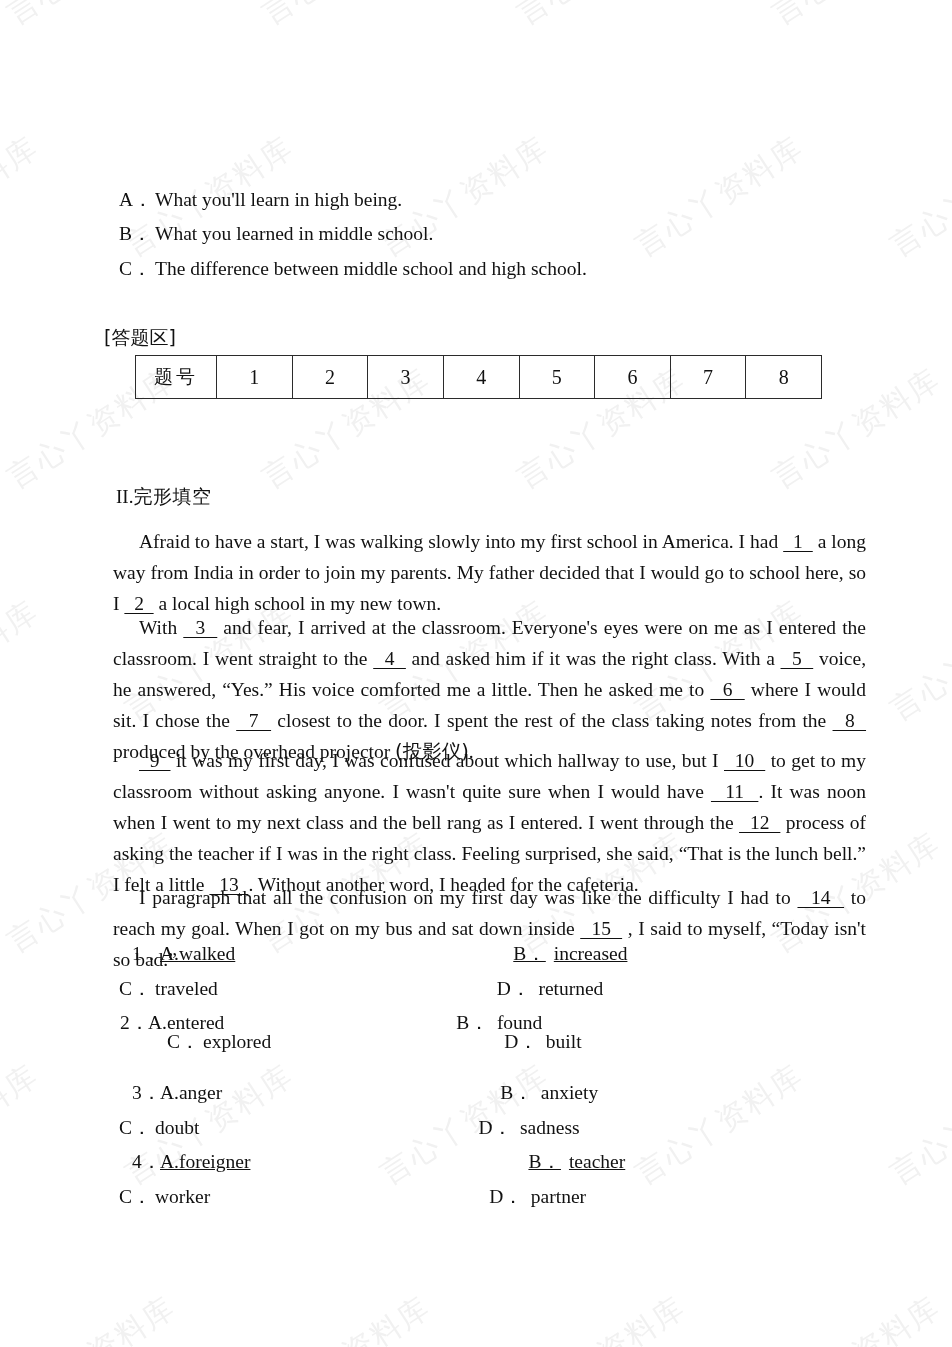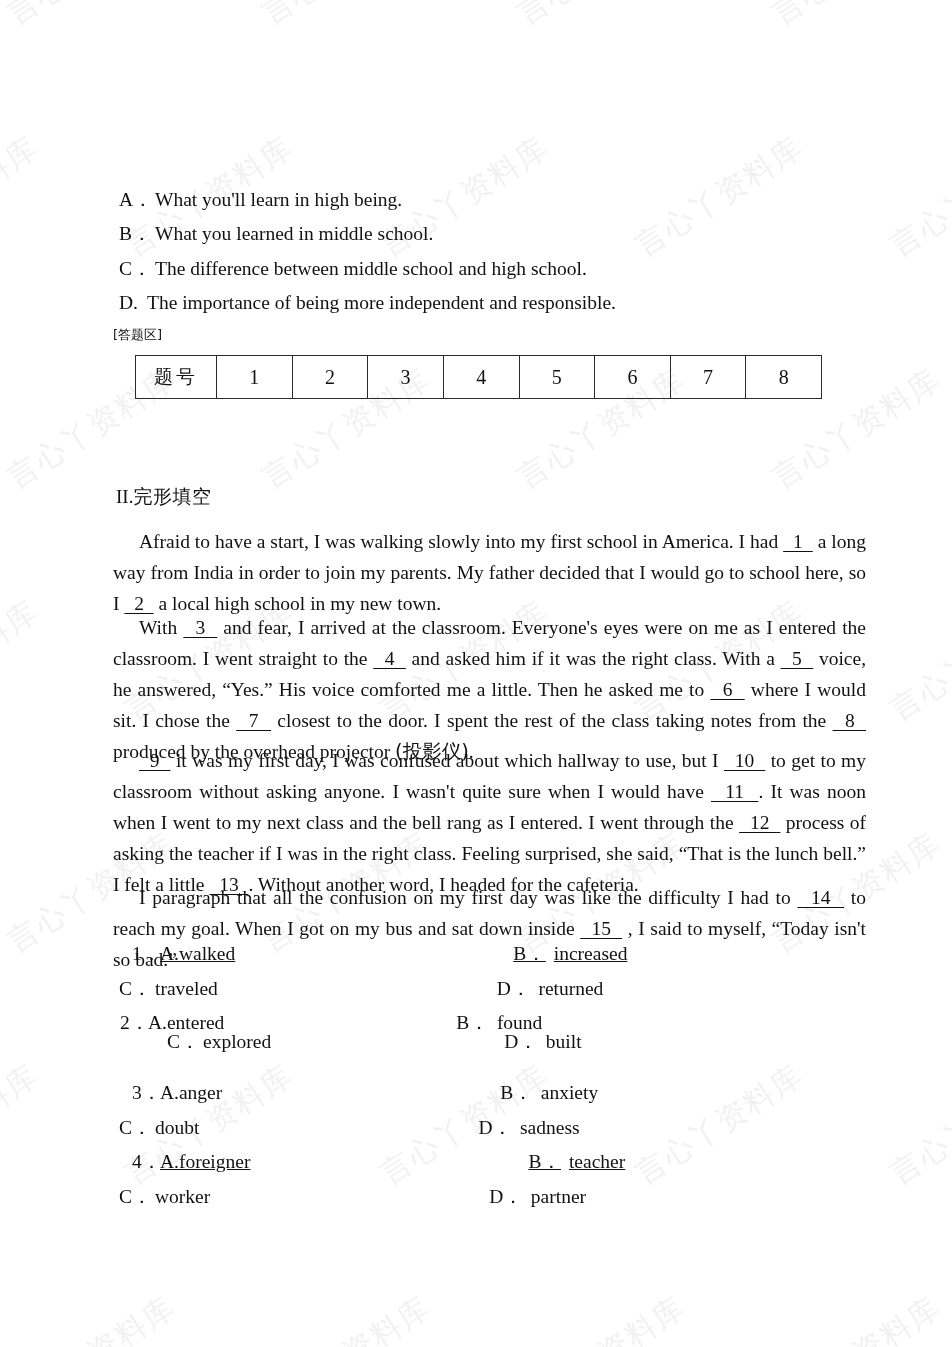--- a/index.html
+++ b/index.html
@@ -55,22 +55,22 @@
     display: inline-block;
     width: 36px;
   }
   .opt-line .lbl-tight {
     display: inline-block;
     width: 28px;
   }
 
   .section-label {
     position: absolute;
-    left: 113px;
-    font-size: 13px;
+    left: 104px;
+    font-size: 19px;
     font-family: "DejaVu Sans", "Liberation Sans", sans-serif;
     line-height: 1;
   }
 
   
   #answer-table {
     position: absolute;
     left: 135px;
     top: 355px;
     width: 687px;
@@ -196,23 +196,20 @@
   </div>
 
   <div class="opt-line" style="top:224px;">
     <span class="lbl">B．</span><span>What you learned in middle school.</span>
   </div>
 
   <div class="opt-line" style="top:259px;">
     <span class="lbl">C．</span><span>The difference between middle school and high school.</span>
   </div>
 
-  <div class="opt-line" style="top:293px;">
-    <span class="lbl-tight">D.</span><span>The importance of being more independent and responsible.</span>
-  </div>
 
   <div class="section-label" style="top:328px;">[答题区]</div>
 
   <table id="answer-table">
     <tbody>
       <tr>
         <td class="hdr">题号</td>
         <td class="num">1</td>
         <td class="num">2</td>
         <td class="num">3</td>

